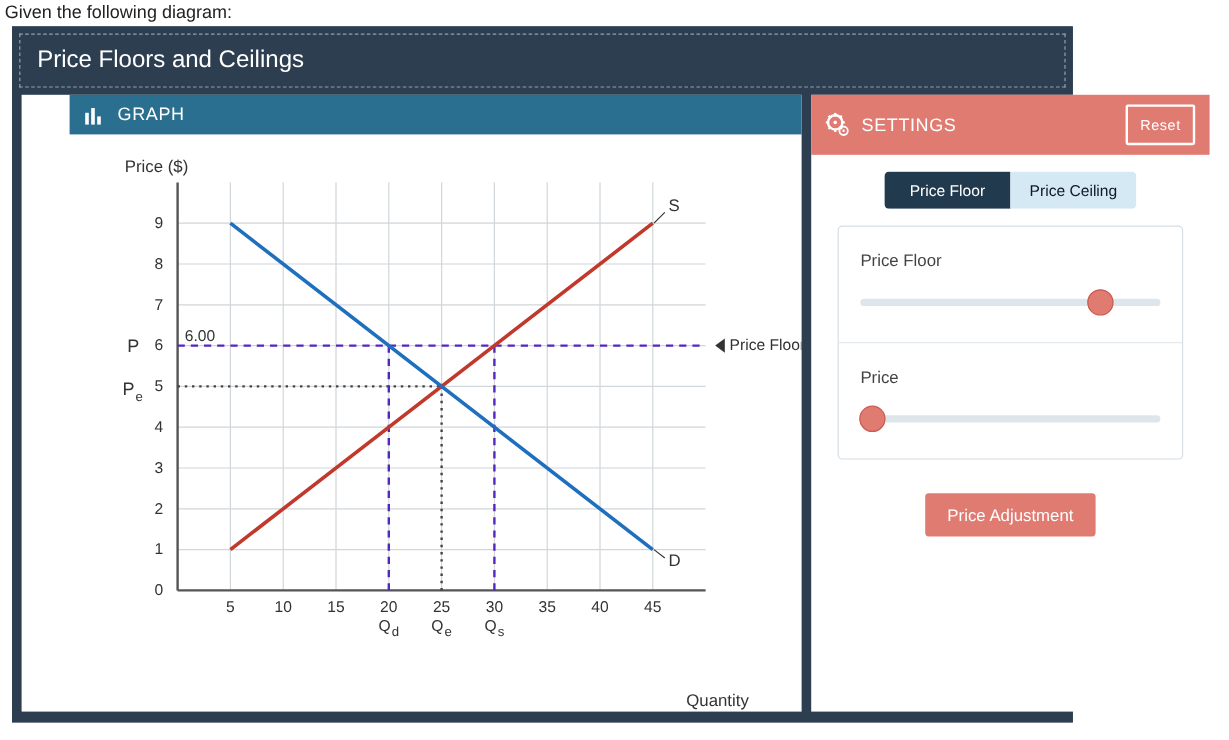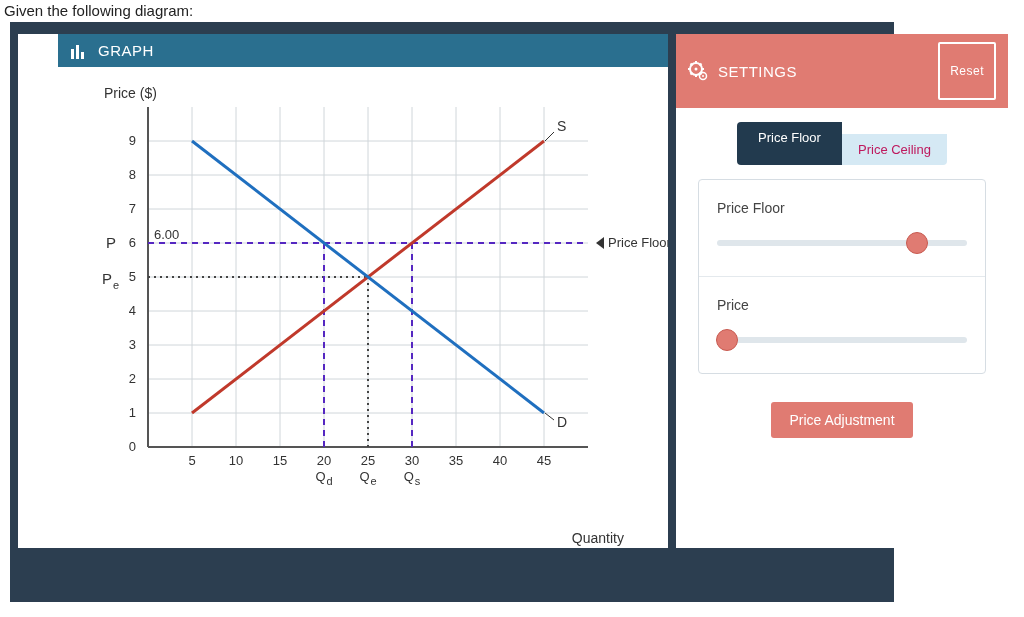--- a/index.html
+++ b/index.html
@@ -74,21 +74,21 @@
     background: #e07b72;
   }
   .hdr-icon {
     margin-right: 10px;
     display: inline-flex;
   }
   .hdr-spacer { flex: 1; }
   .reset-btn {
     border: 2px solid #fff;
     color: #fff;
-    padding: 20px 10px;
+    padding: 8px 10px;
     font-size: 12px;
     cursor: pointer;
     border-radius: 2px;
   }
   .panel-body {
     flex: 1;
     padding: 14px 18px 10px 18px;
     position: relative;
     overflow: hidden;
   }
@@ -102,21 +102,21 @@
     overflow: hidden;
     font-size: 13px;
   }
   .mode-toggle > div {
     flex: 1;
     text-align: center;
     padding: 8px 4px;
     cursor: pointer;
   }
   .mode-active { background: #223a4e; color: #fff; }
-  .mode-inactive { background: #d5e9f4; color: #be185d; margin-top: 12px; }
+  .mode-inactive { background: #d5e9f4; color: #0f172a; }
   .ctrl-box {
     border: 1px solid #d6dde3;
     border-radius: 4px;
     margin: 0 4px;
   }
   .ctrl-section {
     padding: 20px 18px 30px 18px;
   }
   .ctrl-section + .ctrl-section { border-top: 1px solid #e4e9ed; }
   .ctrl-label { color: #444; font-size: 14px; margin-bottom: 24px; }
@@ -184,20 +184,21 @@
   .pf-triangle { fill: #333; }
   .p-label { font-size: 15px; fill: #333; }
 </style>
 </head>
 <body>
 
 <div class="outer">
   <div class="prompt-text">Given the following diagram:</div>
 
   <div class="frame">
+    <div class="title-bar">Price Floors and Ceilings</div>
 
     <div class="panels">
 
       <div class="panel graph-panel">
         <div class="panel-header graph-header">
           <span class="hdr-icon">
             <svg width="18" height="16" viewBox="0 0 18 16">
               <rect x="1" y="6" width="3" height="10" fill="#fff"></rect>
               <rect x="6" y="2" width="3" height="14" fill="#fff"></rect>
               <rect x="11" y="9" width="3" height="7" fill="#fff"></rect>

